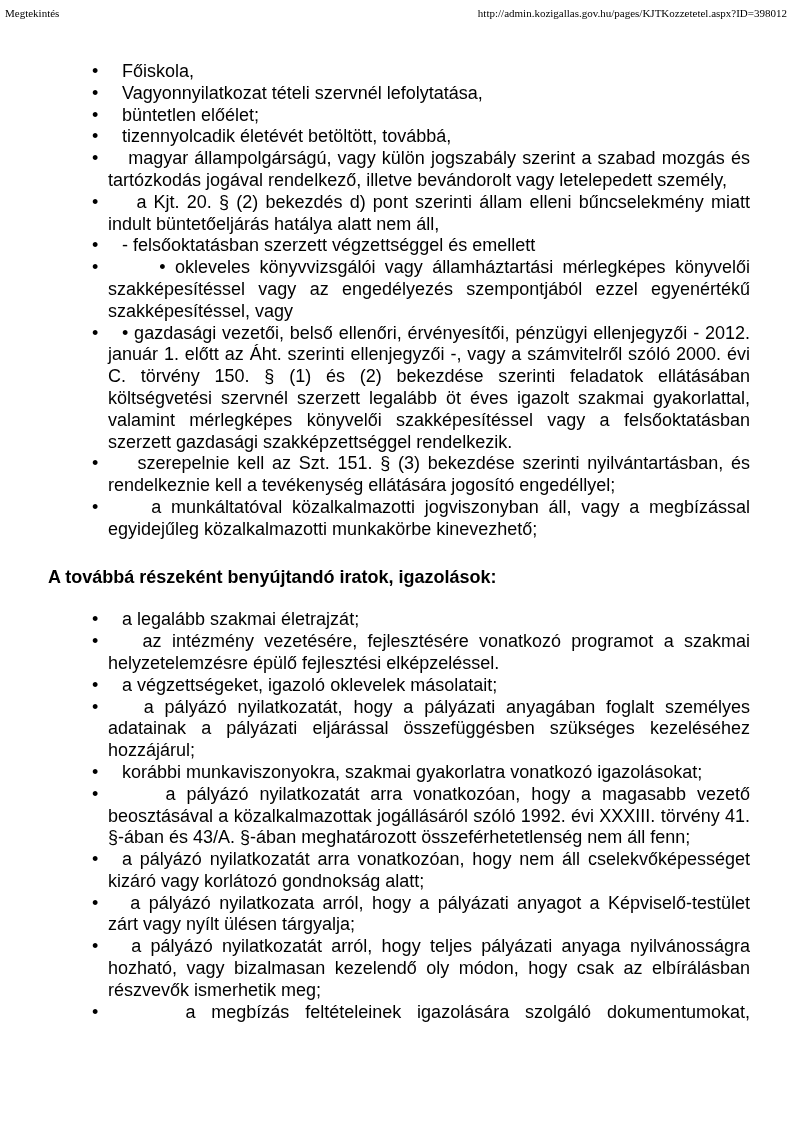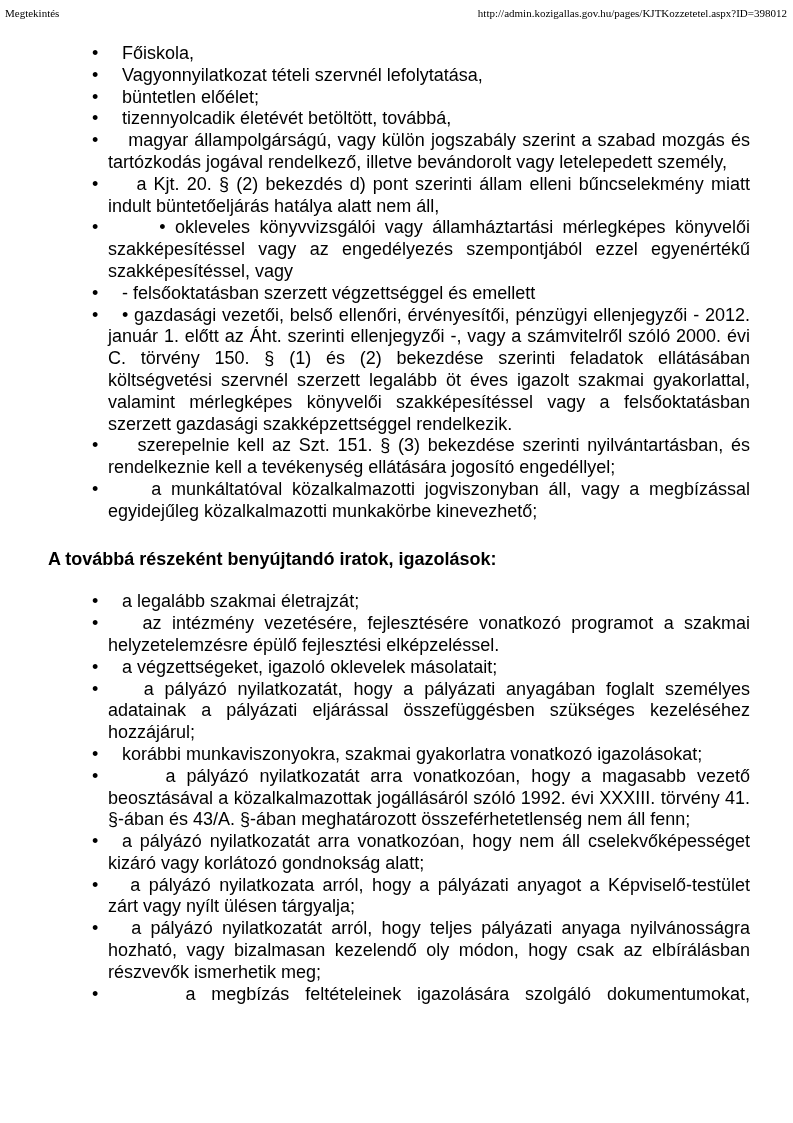--- a/index.html
+++ b/index.html
@@ -18,21 +18,21 @@
     font-family:"Liberation Serif", serif;
     font-size:11px; line-height:15px;
     white-space:nowrap;
   }
   .hdr { top:6px; }
   .ftr { bottom:8px; }
 
   
   .content {
     position:absolute;
-    left:48px; top:43px;
+    left:48px; top:61px;
     width:702px;
     font-size:18px;
     line-height:21.8px;
     text-align:justify;
   }
   ul.blist { list-style:none; margin:0; padding:0 0 0 60px; }
   ul.blist li {
     position:relative;
     text-indent:14px;
   }
@@ -61,22 +61,22 @@
 
   <div class="content">
 
     <ul class="blist">
       <li>Főiskola,</li>
       <li>Vagyonnyilatkozat tételi szervnél lefolytatása,</li>
       <li>büntetlen előélet;</li>
       <li>tizennyolcadik életévét betöltött, továbbá,</li>
       <li>&nbsp;magyar állampolgárságú, vagy külön jogszabály szerint a szabad mozgás és tartózkodás jogával rendelkező, illetve bevándorolt vagy letelepedett személy,</li>
       <li>&nbsp;&nbsp;a Kjt. 20. § (2) bekezdés d) pont szerinti állam elleni bűncselekmény miatt indult büntetőeljárás hatálya alatt nem áll,</li>
+      <li>- felsőoktatásban szerzett végzettséggel és emellett</li>
       <li>&nbsp;&nbsp;&nbsp;&nbsp;• okleveles könyvvizsgálói vagy államháztartási mérlegképes könyvelői szakképesítéssel vagy az engedélyezés szempontjából ezzel egyenértékű szakképesítéssel, vagy</li>
-      <li>- felsőoktatásban szerzett végzettséggel és emellett</li>
       <li>• gazdasági vezetői, belső ellenőri, érvényesítői, pénzügyi ellenjegyzői - 2012. január 1. előtt az Áht. szerinti ellenjegyzői -, vagy a számvitelről szóló 2000. évi C. törvény 150. § (1) és (2) bekezdése szerinti feladatok ellátásában költségvetési szervnél szerzett legalább öt éves igazolt szakmai gyakorlattal, valamint mérlegképes könyvelői szakképesítéssel vagy a felsőoktatásban szerzett gazdasági szakképzettséggel rendelkezik.</li>
       <li>&nbsp;&nbsp;szerepelnie kell az Szt. 151. § (3) bekezdése szerinti nyilvántartásban, és rendelkeznie kell a tevékenység ellátására jogosító engedéllyel;</li>
       <li>&nbsp;&nbsp;&nbsp;a munkáltatóval közalkalmazotti jogviszonyban áll, vagy a megbízással egyidejűleg közalkalmazotti munkakörbe kinevezhető;</li>
     </ul>
 
     <div class="section-heading">A továbbá részeként benyújtandó iratok, igazolások:</div>
 
     <ul class="blist">
       <li>a legalább szakmai életrajzát;</li>
       <li>&nbsp;&nbsp;az intézmény vezetésére, fejlesztésére vonatkozó programot a szakmai helyzetelemzésre épülő fejlesztési elképzeléssel.</li>

